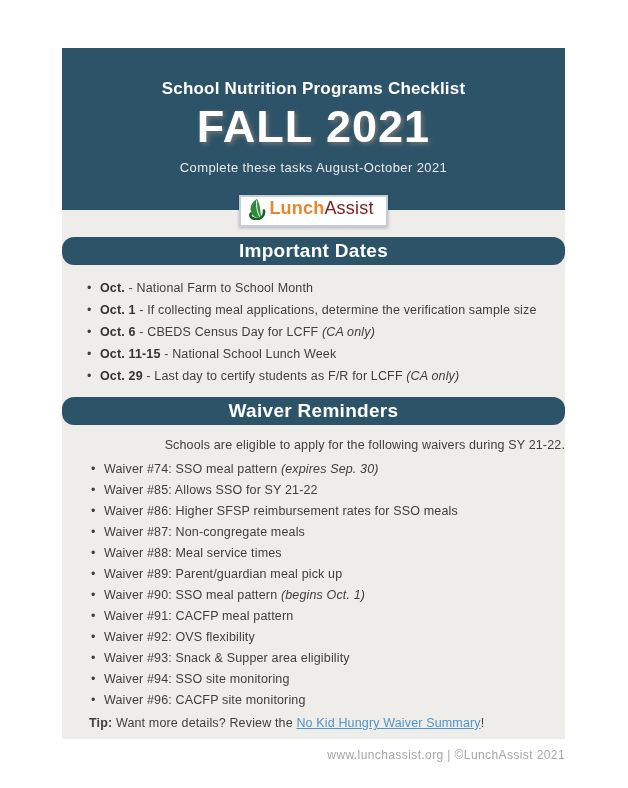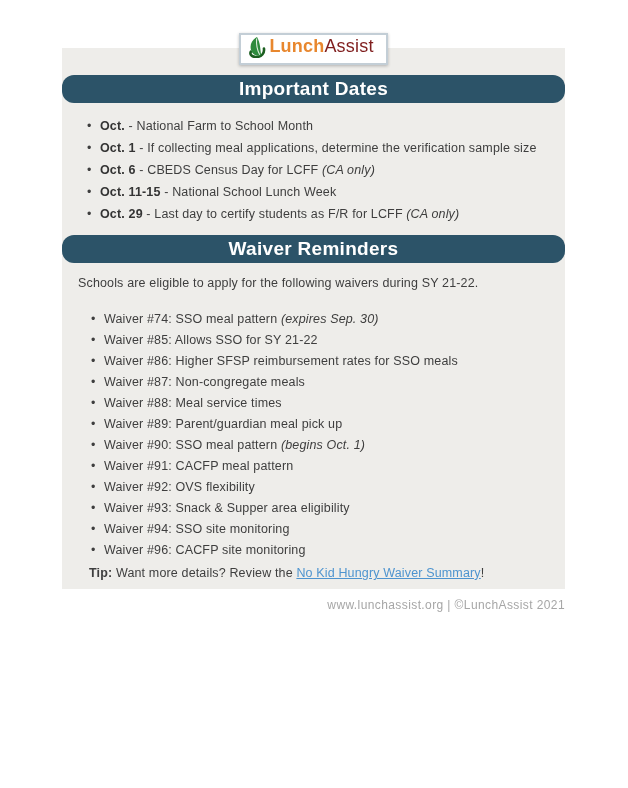--- a/index.html
+++ b/index.html
@@ -76,21 +76,21 @@
     font-weight: bold;
     letter-spacing: .3px;
     border-radius: 12px;
   }
   .bar--waiver { margin-top: 13px; }
   ul.list {
     list-style: none;
     margin: 15px 0 0 0;
     padding: 0 14px 0 24px;
   }
-  ul.waivers { margin-top: 20px; padding-left: 28px; }
+  ul.waivers { margin-top: 8px; padding-left: 28px; }
   li.item {
     position: relative;
     padding-left: 14px;
     font-size: 12.5px;
     line-height: 16px;
     color: #3e3e3e;
     letter-spacing: .15px;
     margin-bottom: 6px;
     white-space: nowrap;
   }
@@ -104,20 +104,21 @@
   li.item b { font-weight: bold; color: #343434; }
   li.item i { font-style: italic; }
   .intro {
     margin: 12px 0 0 0;
     padding-left: 16px;
     font-size: 12.5px;
     line-height: 16px;
     color: #3e3e3e;
     letter-spacing: .15px;
     white-space: nowrap;
+    text-align: right;
   }
   .tip {
     margin: 7px 0 0 0;
     padding-left: 27px;
     font-size: 12.5px;
     line-height: 16px;
     color: #3e3e3e;
     letter-spacing: .15px;
     white-space: nowrap;
   }
@@ -134,20 +135,25 @@
     font-size: 12px;
     color: #a6a6a6;
     letter-spacing: .4px;
   }
 </style>
 </head>
 <body>
 
 <div class="page">
 
+  <header class="hero">
+    <div class="hero-title">School Nutrition Programs Checklist</div>
+    <div class="hero-headline">FALL 2021</div>
+    <div class="hero-subtitle">Complete these tasks August-October 2021</div>
+  </header>
 
   <div class="content">
 
     <div class="logo-row">
       <div class="logo">
         <svg width="20" height="22" viewBox="0 0 26 28" aria-hidden="true">
           <path d="M5 20 C3 24 7 27 12 27 C19 27 23 22 22 16" fill="none" stroke="#1b5e20" stroke-width="3.4" stroke-linecap="round"></path>
           <path d="M13 1 C6 5 3 12 5.5 19 C8 25 14 26.5 18.5 24.5 C17 17 17.5 8.5 13 1 Z" fill="#2e8b3d"></path>
           <path d="M12.5 3 C12 10 12.5 17 16.5 24" stroke="#dff0df" stroke-width="1.4" fill="none"></path>
         </svg>

